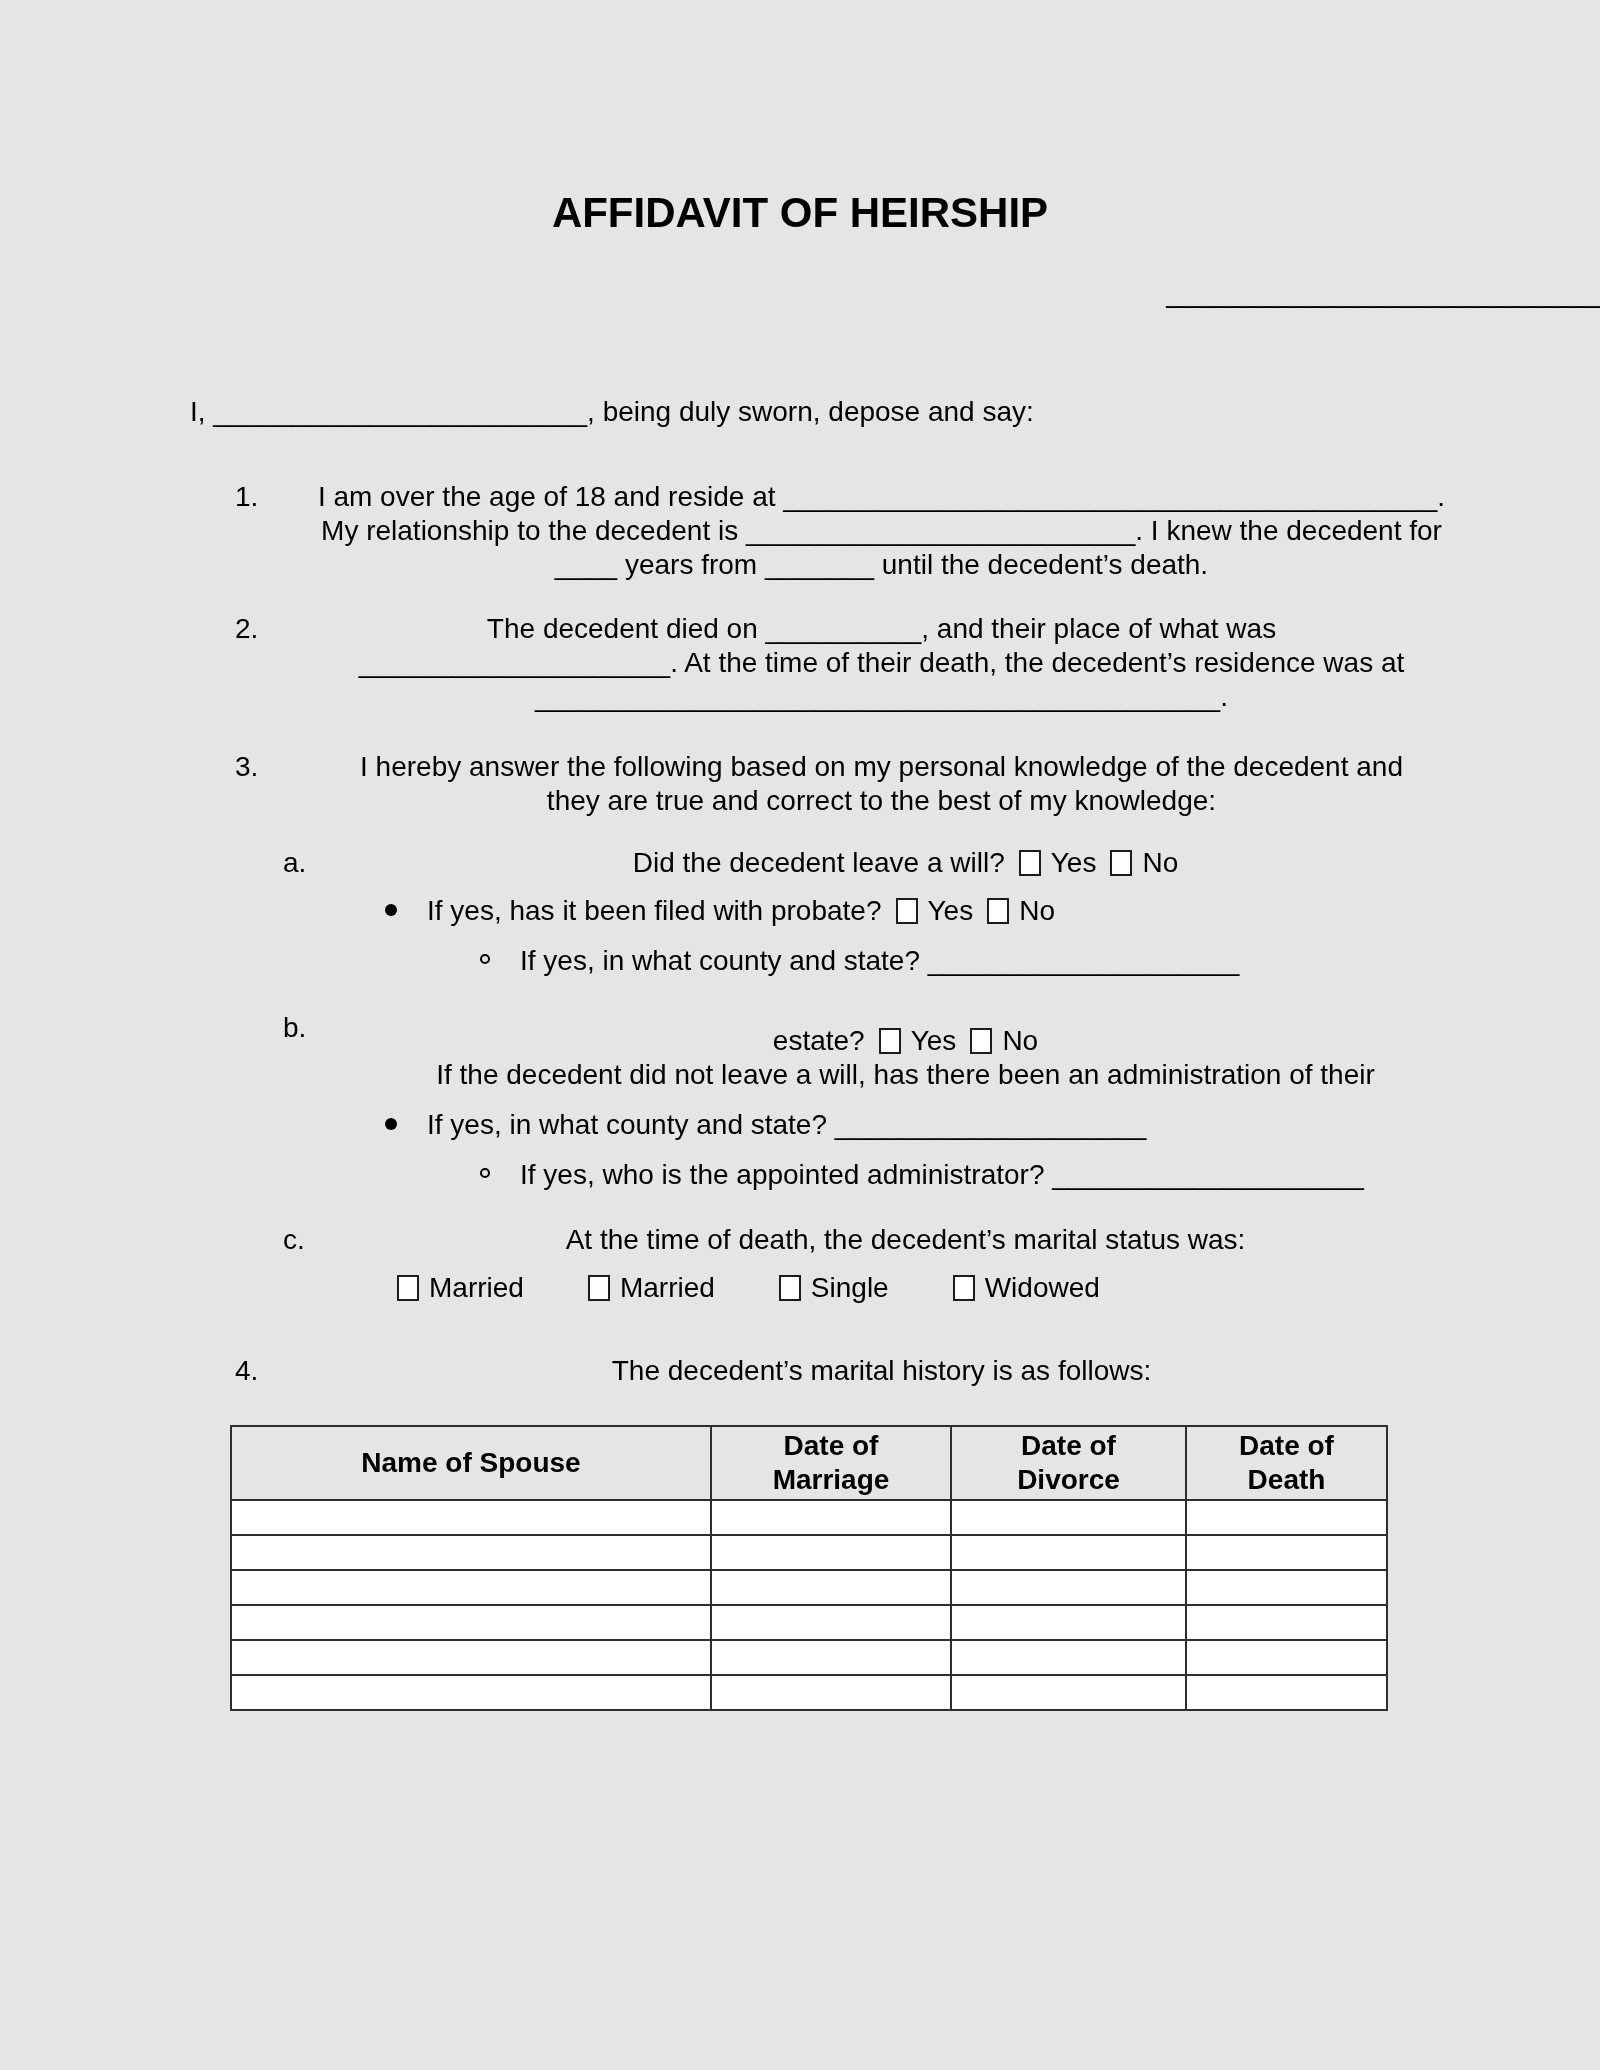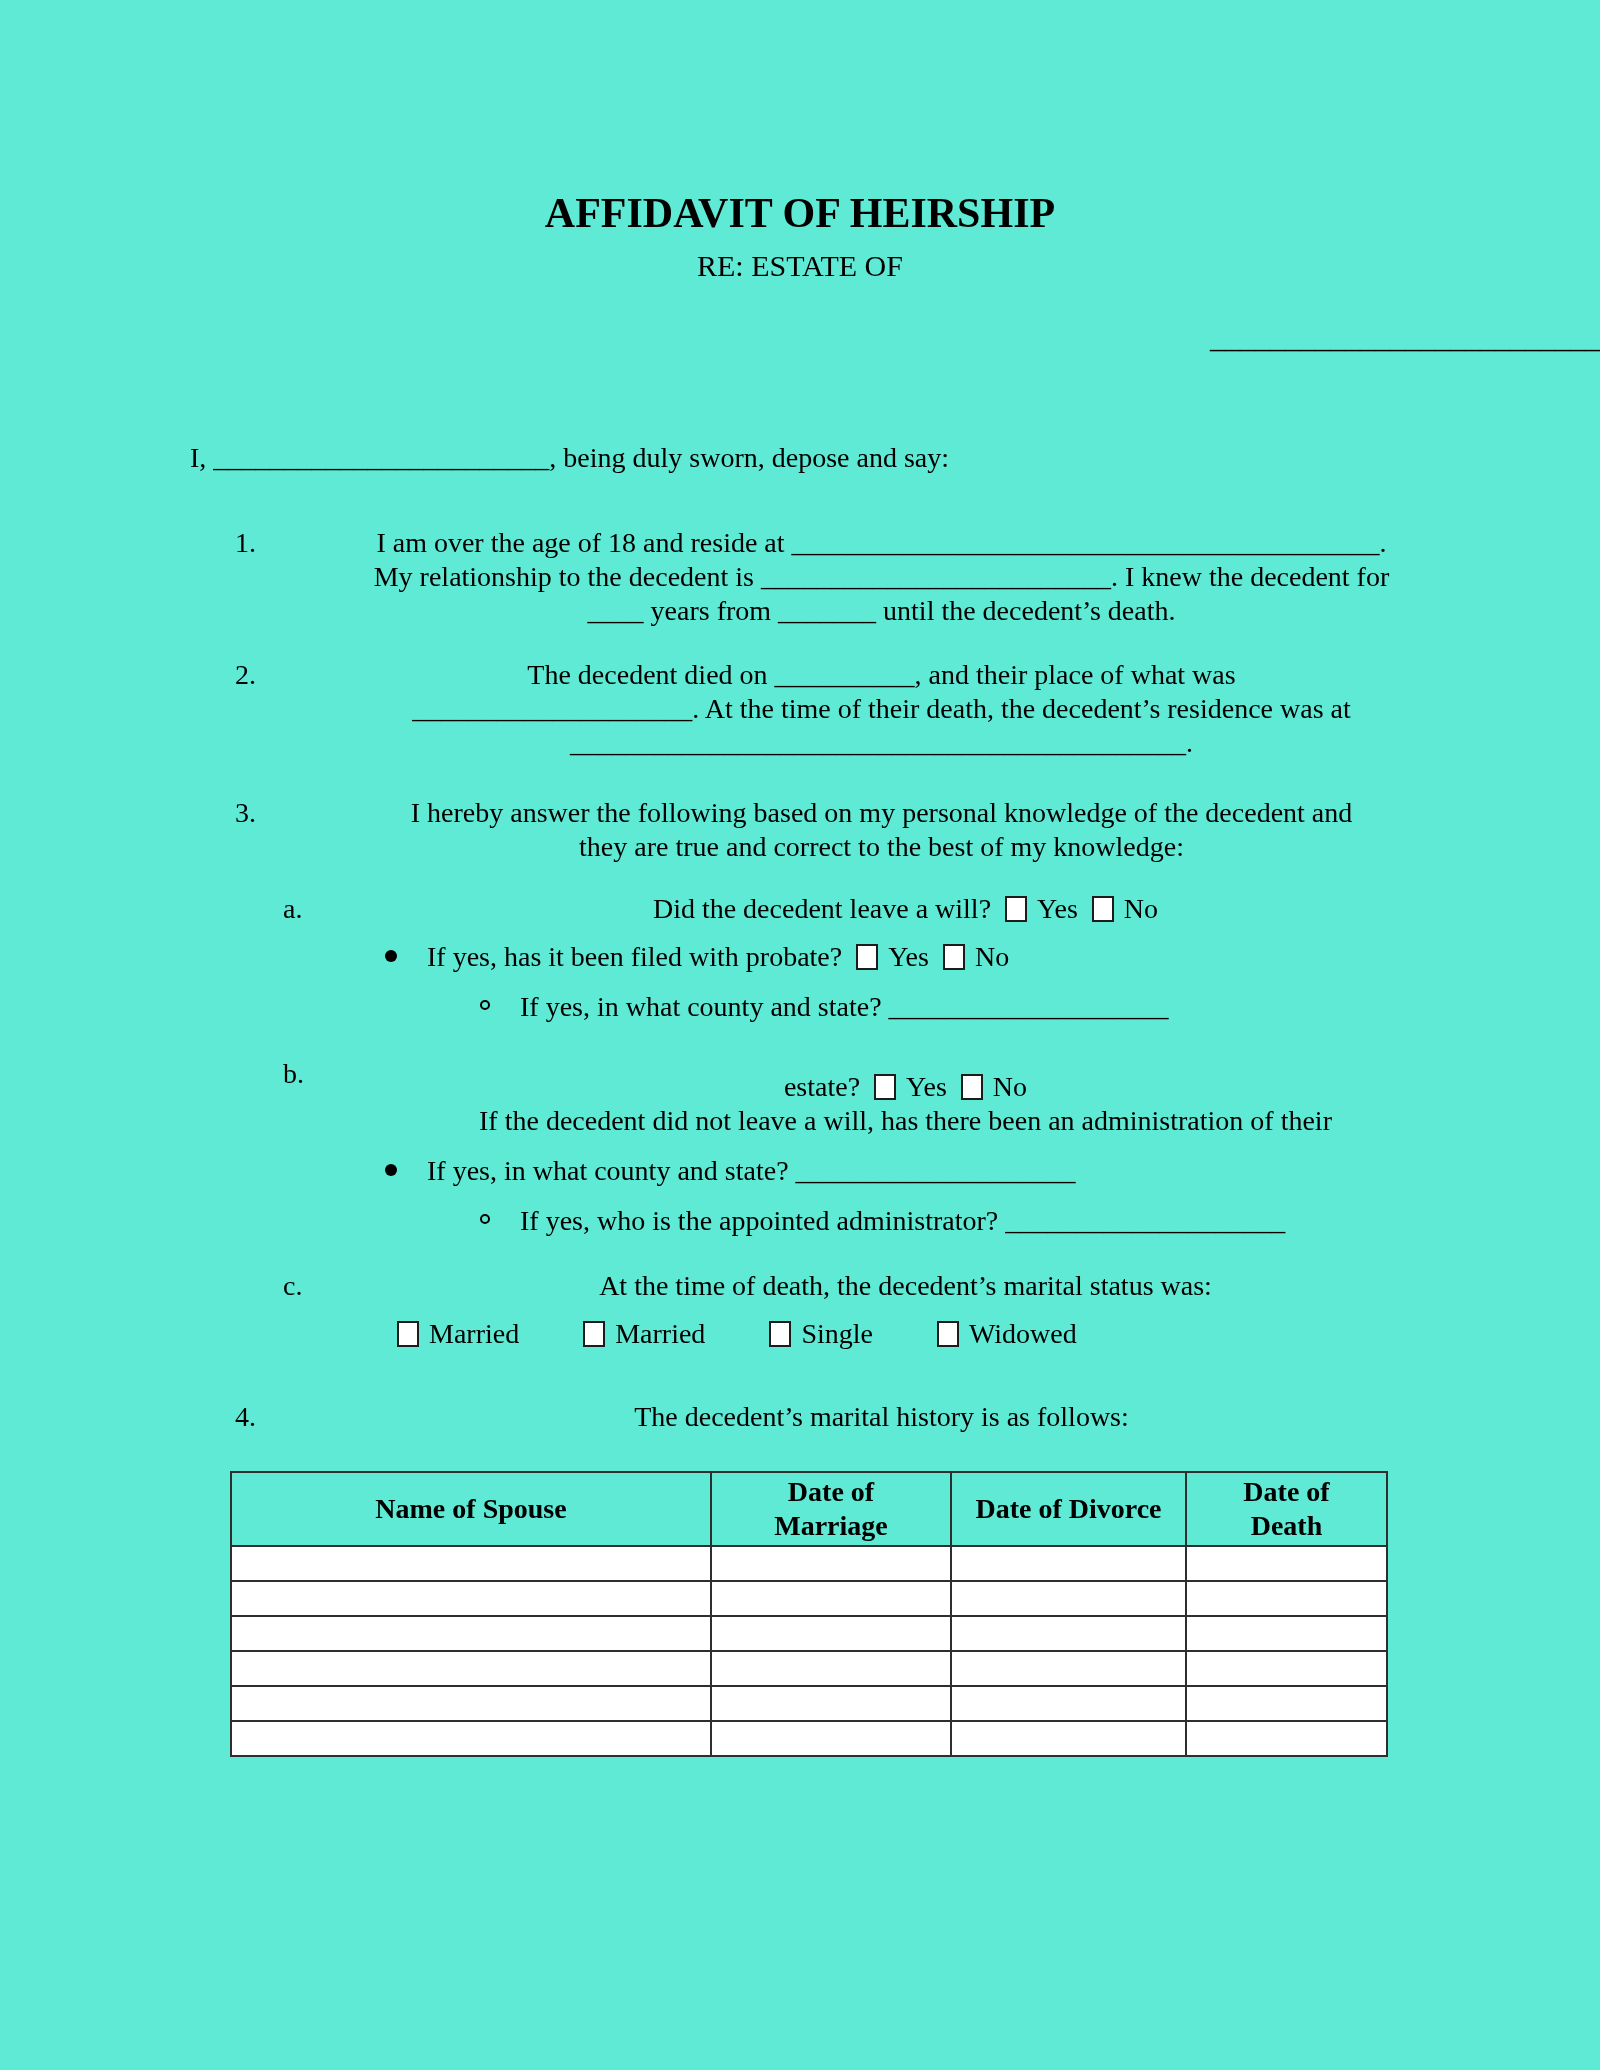--- a/index.html
+++ b/index.html
@@ -1,20 +1,20 @@
 <!DOCTYPE html>
 <html><head>
 <meta charset="utf-8">
 <style>
   * { margin:0; padding:0; box-sizing:border-box; }
   html,body { background:#ffffff; }
   .page {
     position:relative; width:1600px; height:2070px; margin:0 auto;
-    background:#5eead4; color:#000;
-    font-family:Liberation Serif, serif;
+    background:#e5e5e5; color:#000;
+    font-family:Liberation Sans, sans-serif;
     font-size:28px; line-height:34px; overflow:hidden;
   }
   .title { padding-top:188px; text-align:center; font-size:42px; line-height:50px; font-weight:700; }
   .subtitle { margin-top:10px; text-align:center; font-size:30px; line-height:36px; }
   .estate-blank { margin-top:36px; text-align:right; font-size:30px; line-height:36px; }
   .intro { margin:85px 0 0 190px; white-space:nowrap; }
   .item { display:flex; margin-left:235px; margin-right:120px; }
   .item-num { flex:0 0 48px; }
   .item-body { flex:1 1 auto; }
   .line { white-space:nowrap;text-align:center; }
@@ -52,21 +52,20 @@
     text-align:center; vertical-align:middle; padding:0 18px;
   }
   table.spouse td { height:35px; background:#fff; }
 </style>
 </head>
 <body>
 
 <div class="page">
 
   <div class="title">AFFIDAVIT OF HEIRSHIP</div>
-  <div class="subtitle">RE: ESTATE OF</div>
   <div class="estate-blank">__________________________</div>
 
   <div class="intro"><span>I, </span><span>________________________</span><span>, being duly sworn, depose and say:</span></div>
 
   <div class="item m-item1">
     <div class="item-num">1.</div>
     <div class="item-body">
       <div class="line"><span>I am over the age of 18 and reside at </span><span>__________________________________________</span><span>.</span></div>
       <div class="line"><span>My relationship to the decedent is </span><span>_________________________</span><span>. I knew the decedent for</span></div>
       <div class="line"><span>____</span><span> years from </span><span>_______</span><span> until the decedent’s death.</span></div>

